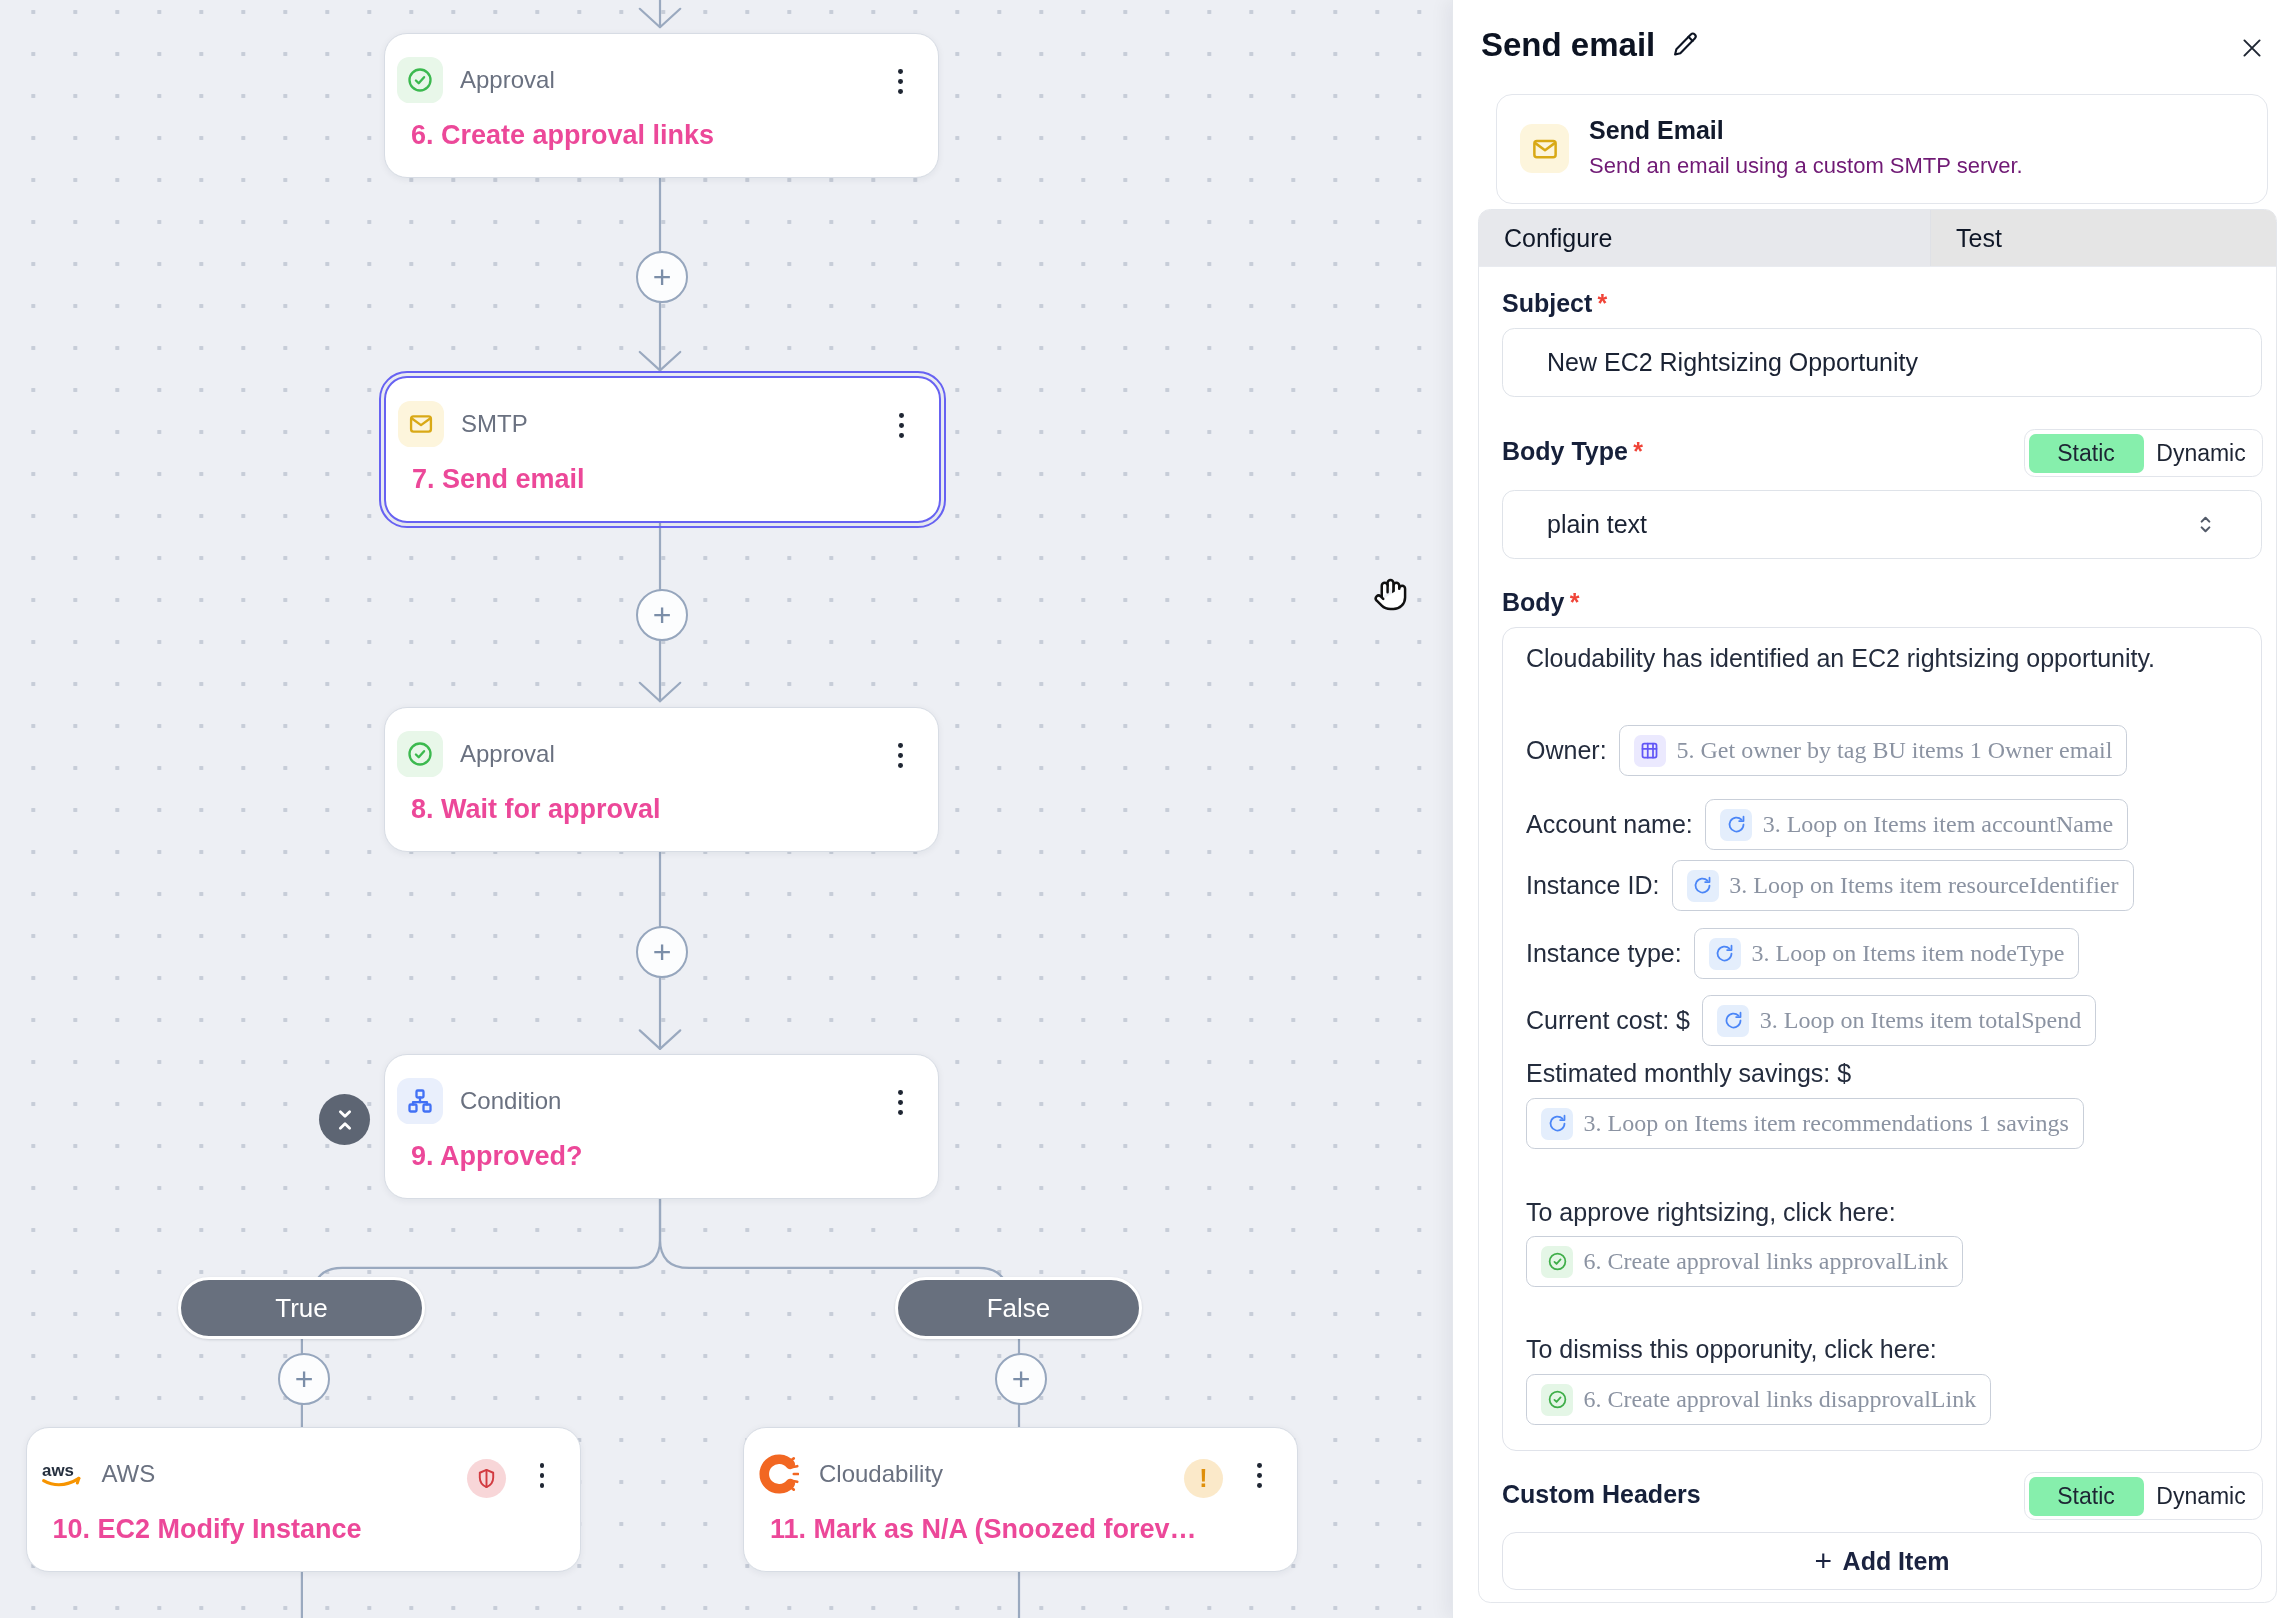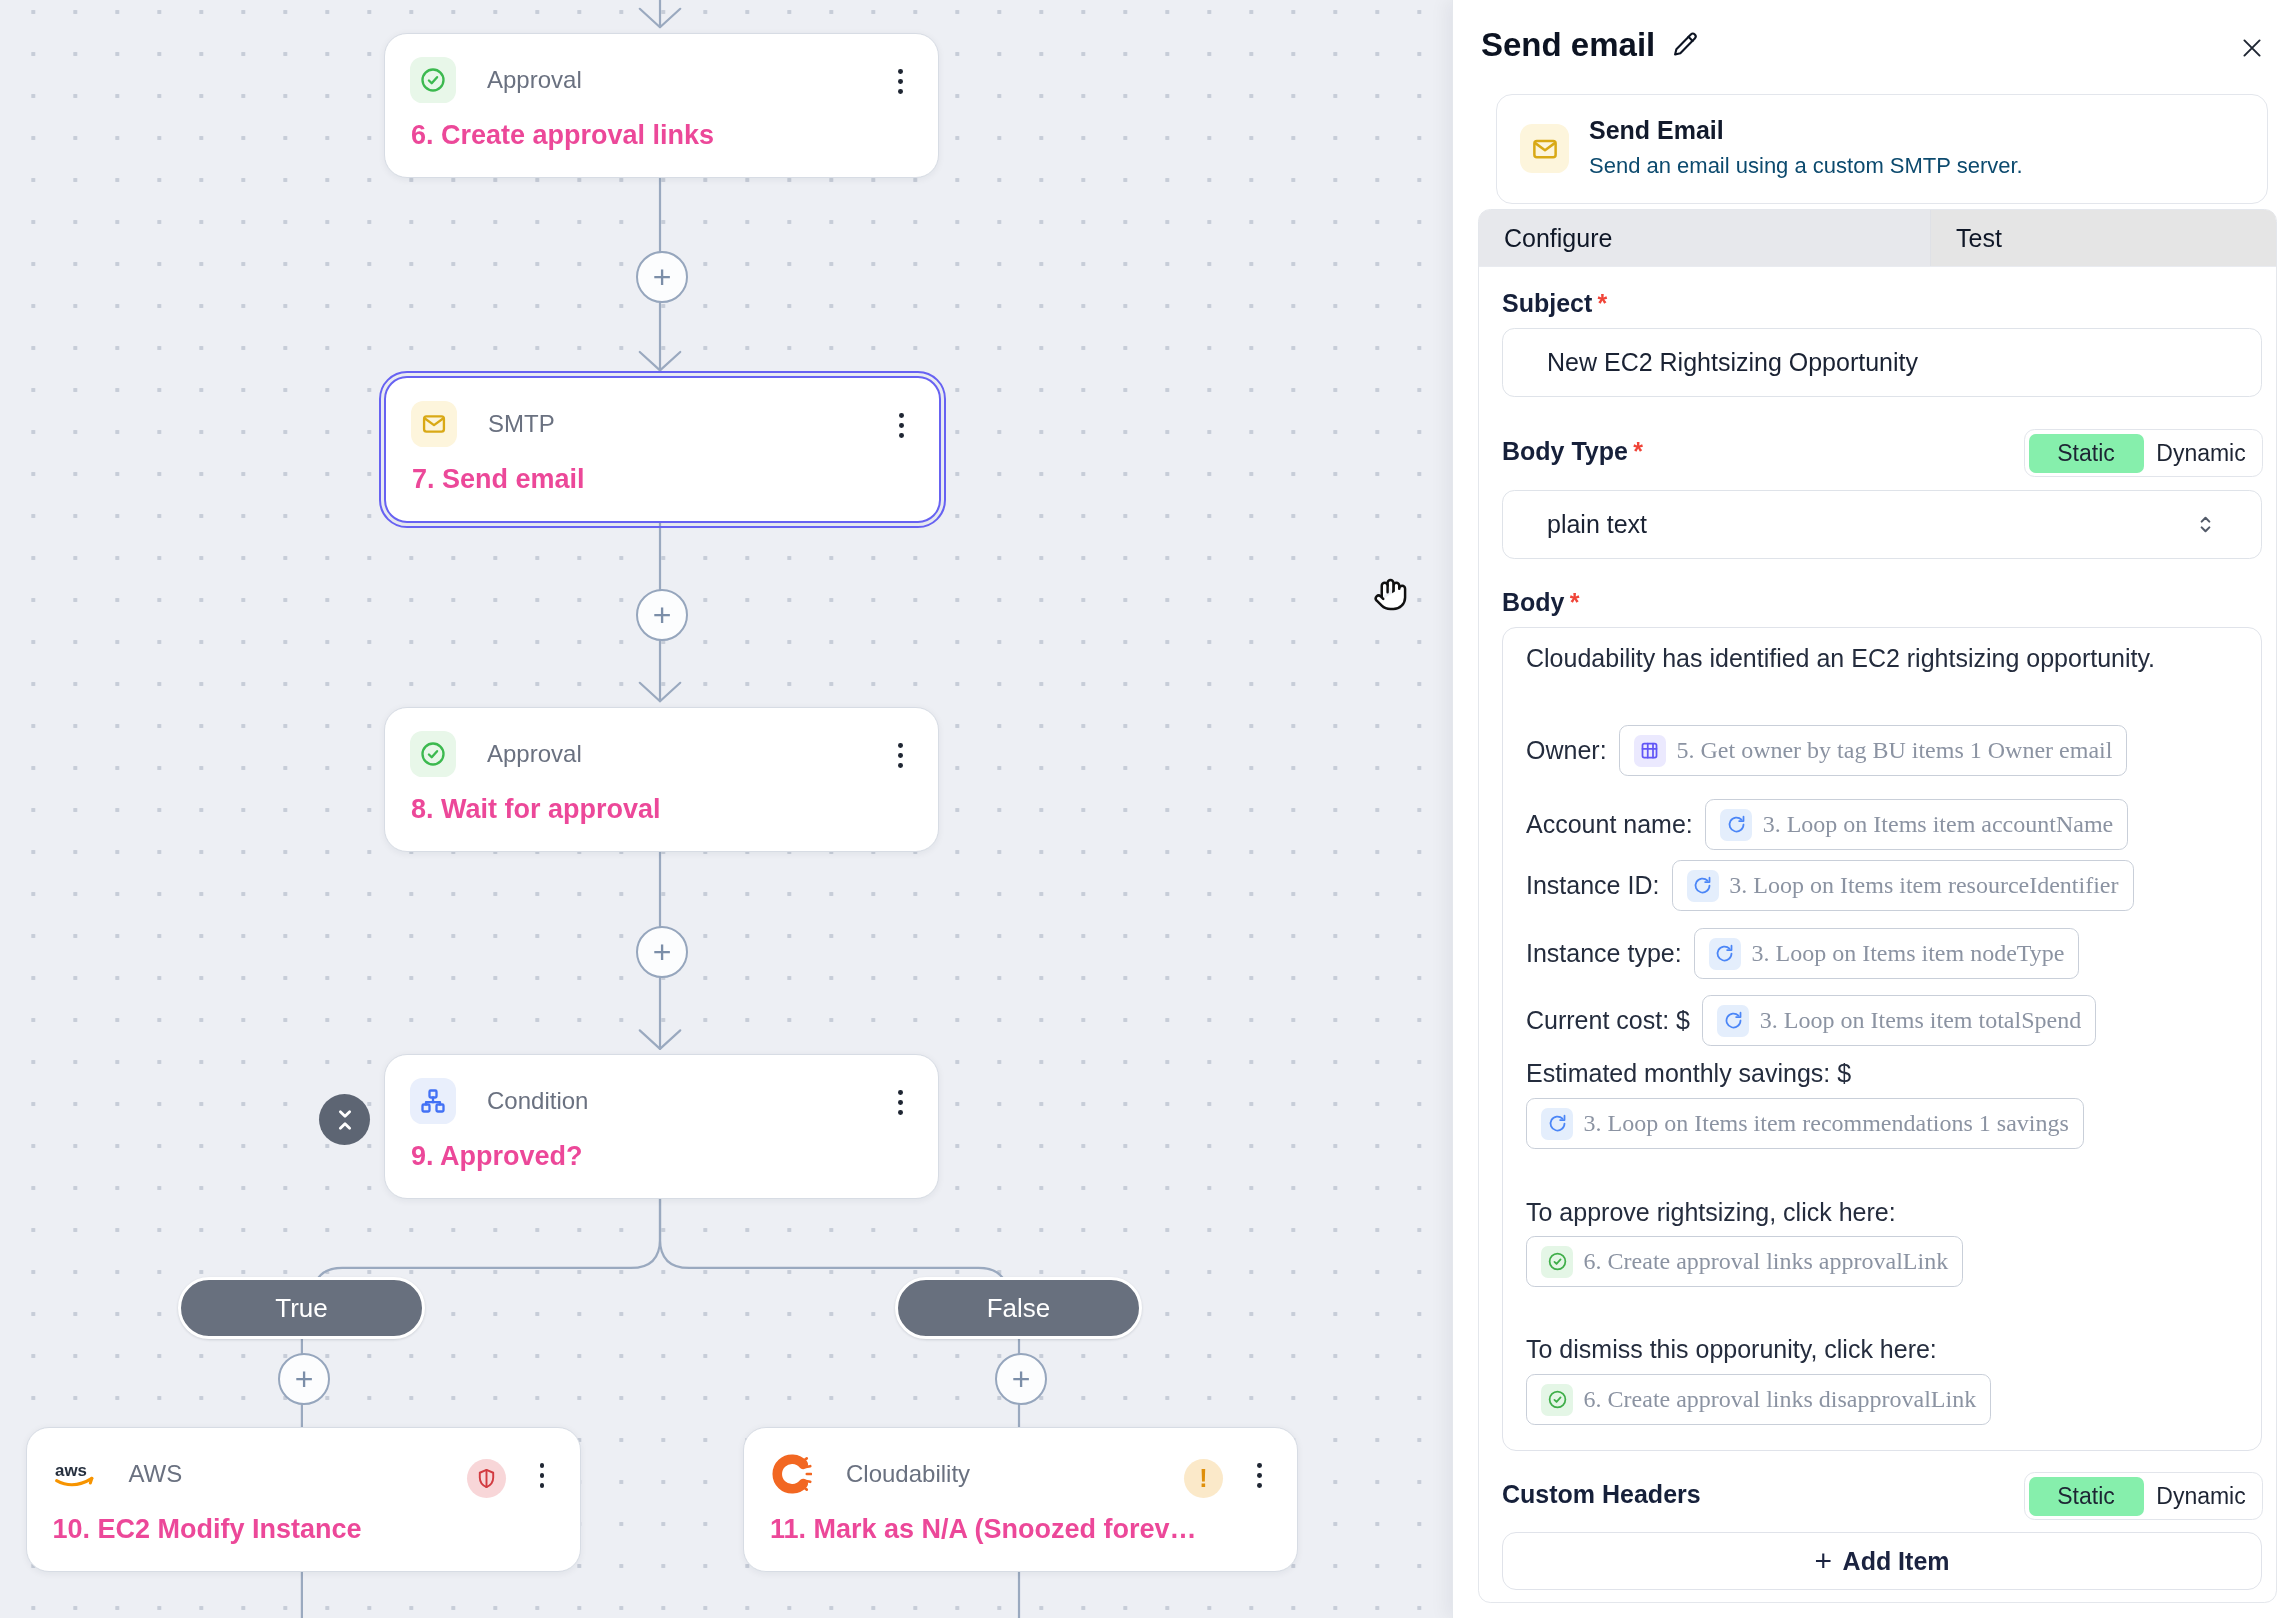--- a/index.html
+++ b/index.html
@@ -10,21 +10,21 @@
   .canvas{position:absolute;left:0;top:0;width:1452px;height:1619px;
     background-color:#edeff4;
     background-image:radial-gradient(#c7cdd8 2.1px, transparent 2.3px);
     background-size:42px 42px;background-position:12.3px 33px;}
   svg.edges{position:absolute;left:0;top:0;pointer-events:none;}
 
   .node{position:absolute;width:553px;height:143px;background:#fff;
     border:1.8px solid #d7dce4;border-radius:23px;
     box-shadow:0 1.8px 7px rgba(22,32,51,.06);}
   .node.selected{border:2.6px solid #6762f2;outline:2.2px solid #6762f2;outline-offset:3.5px;}
-  .node-head{position:absolute;left:25px;top:23px;display:flex;align-items:center;gap:31px;}
+  .node-head{position:absolute;left:12px;top:23px;display:flex;align-items:center;gap:17px;}
   .node-icon{width:46px;height:46px;border-radius:12.3px;display:flex;align-items:center;justify-content:center;flex:none;}
   .node-icon.approval{background:#e8f7e9;}
   .node-icon.smtp{background:#fdf5dc;}
   .node-icon.condition{background:#e9effc;}
   .node-icon.plain{background:transparent;}
   .node-type{font-size:24px;color:#6a7180;}
   .node-title{position:absolute;left:26px;top:86px;font-size:27px;font-weight:600;color:#ec4899;
     white-space:nowrap;overflow:hidden;max-width:502px;}
   .kebab{position:absolute;right:26px;top:35px;width:23px;display:flex;flex-direction:column;align-items:center;gap:5.3px;cursor:pointer;}
   .kebab i{width:4.8px;height:4.8px;border-radius:50%;background:#1f2633;display:block;}
@@ -53,21 +53,21 @@
   .panel-header{position:absolute;left:28px;top:26px;display:flex;align-items:center;gap:16px;}
   .panel-title{font-size:33px;font-weight:700;color:#0c1322;}
   .icon-btn{cursor:pointer;display:flex;align-items:center;justify-content:center;}
   .close-btn{position:absolute;right:32px;top:35px;}
 
   .app-card{position:absolute;left:43px;top:94px;width:770px;height:108px;
     border:1.8px solid #e3e6ec;border-radius:16px;background:#fff;}
   .app-card .app-icon{position:absolute;left:23px;top:29px;width:49px;height:49px;border-radius:12.3px;
     background:#fdf5dc;display:flex;align-items:center;justify-content:center;}
   .app-card .app-name{position:absolute;left:92px;top:21px;font-size:25px;font-weight:600;color:#121a2c;}
-  .app-card .app-desc{position:absolute;left:92px;top:58px;font-size:22px;color:#0c4a6e;}
+  .app-card .app-desc{position:absolute;left:92px;top:58px;font-size:22px;color:#701a75;}
 
   .config-card{position:absolute;left:25px;top:209px;width:799px;height:1394px;
     border:1.8px solid #e4e7ec;border-radius:12.3px;background:#fff;box-sizing:border-box;}
   .tabbar{position:absolute;left:0;top:0;width:100%;height:56px;display:flex;
     border-bottom:0.9px solid #e9ebf0;}
   .tab{display:flex;align-items:center;padding-left:25px;font-size:25px;color:#101828;cursor:pointer;flex:none;box-sizing:border-box;}
   .tab.active{width:452px;background:#e7e8ec;border-top-left-radius:10.6px;border-right:0.9px solid #dfe1e6;font-weight:500;}
   .tab.rest{flex:1;background:#e5e5e5;border-top-right-radius:10.6px;}
 
   .field-label{position:absolute;font-size:25px;font-weight:600;color:#16203a;}

